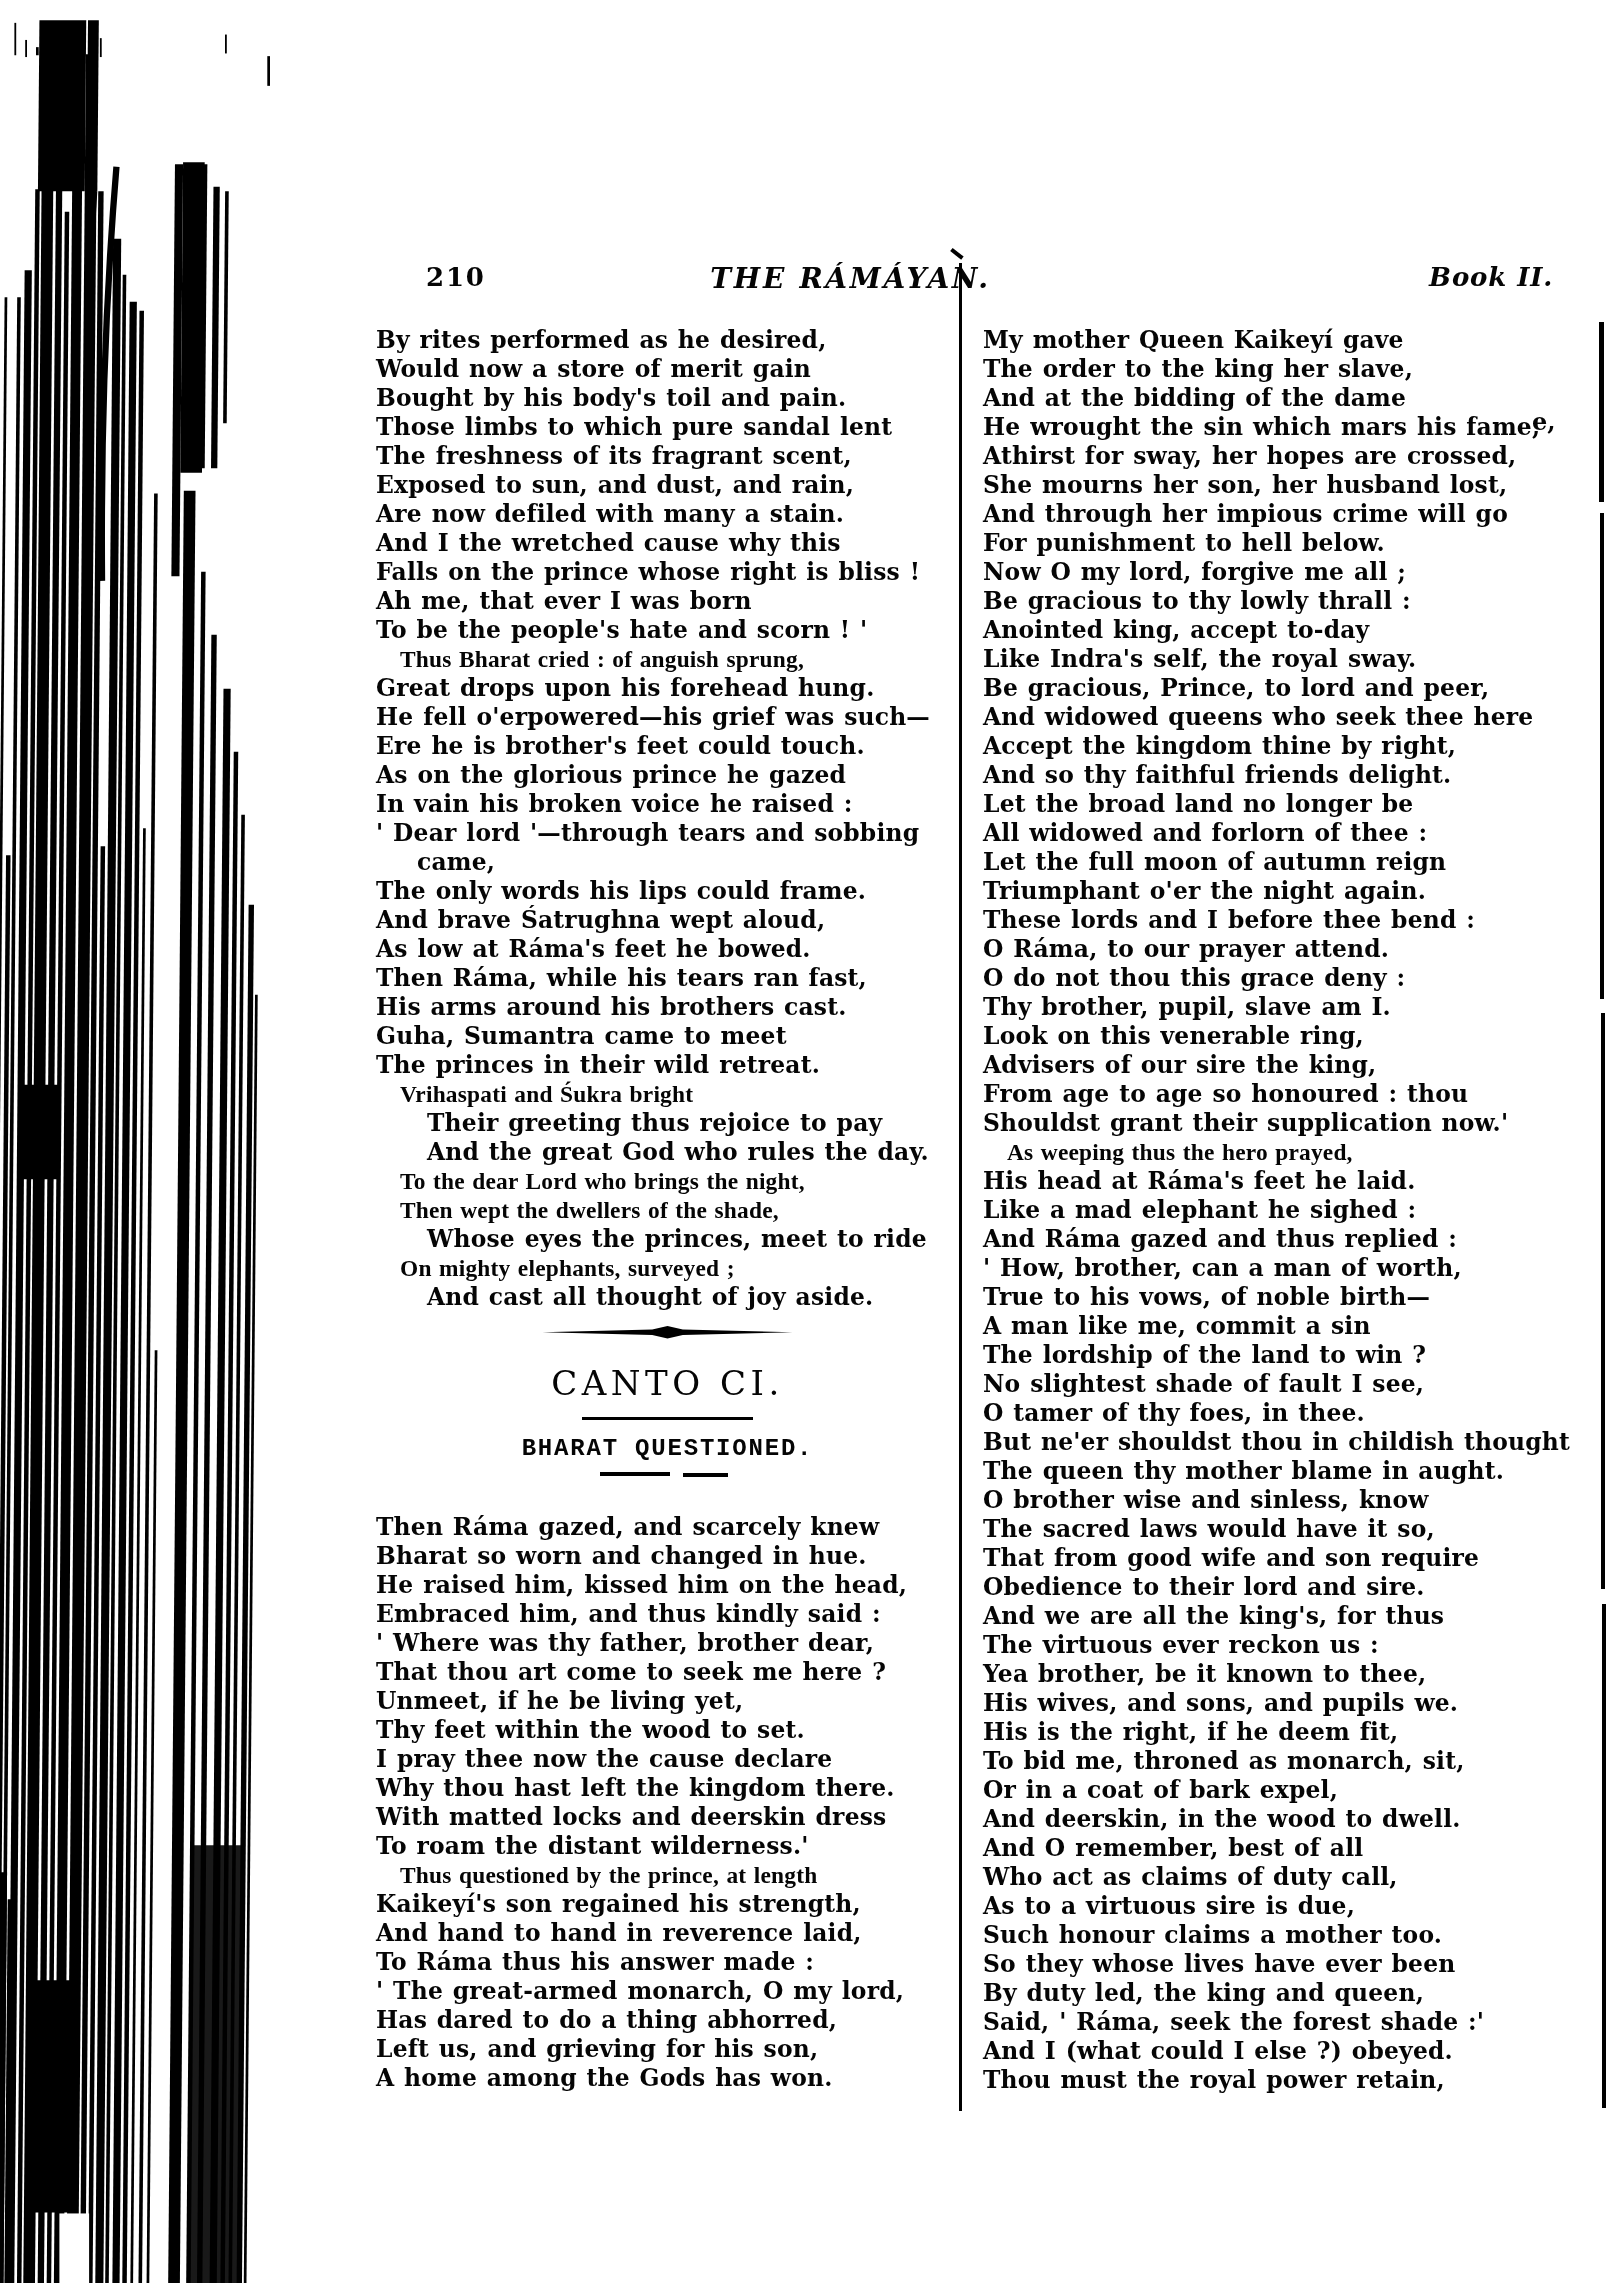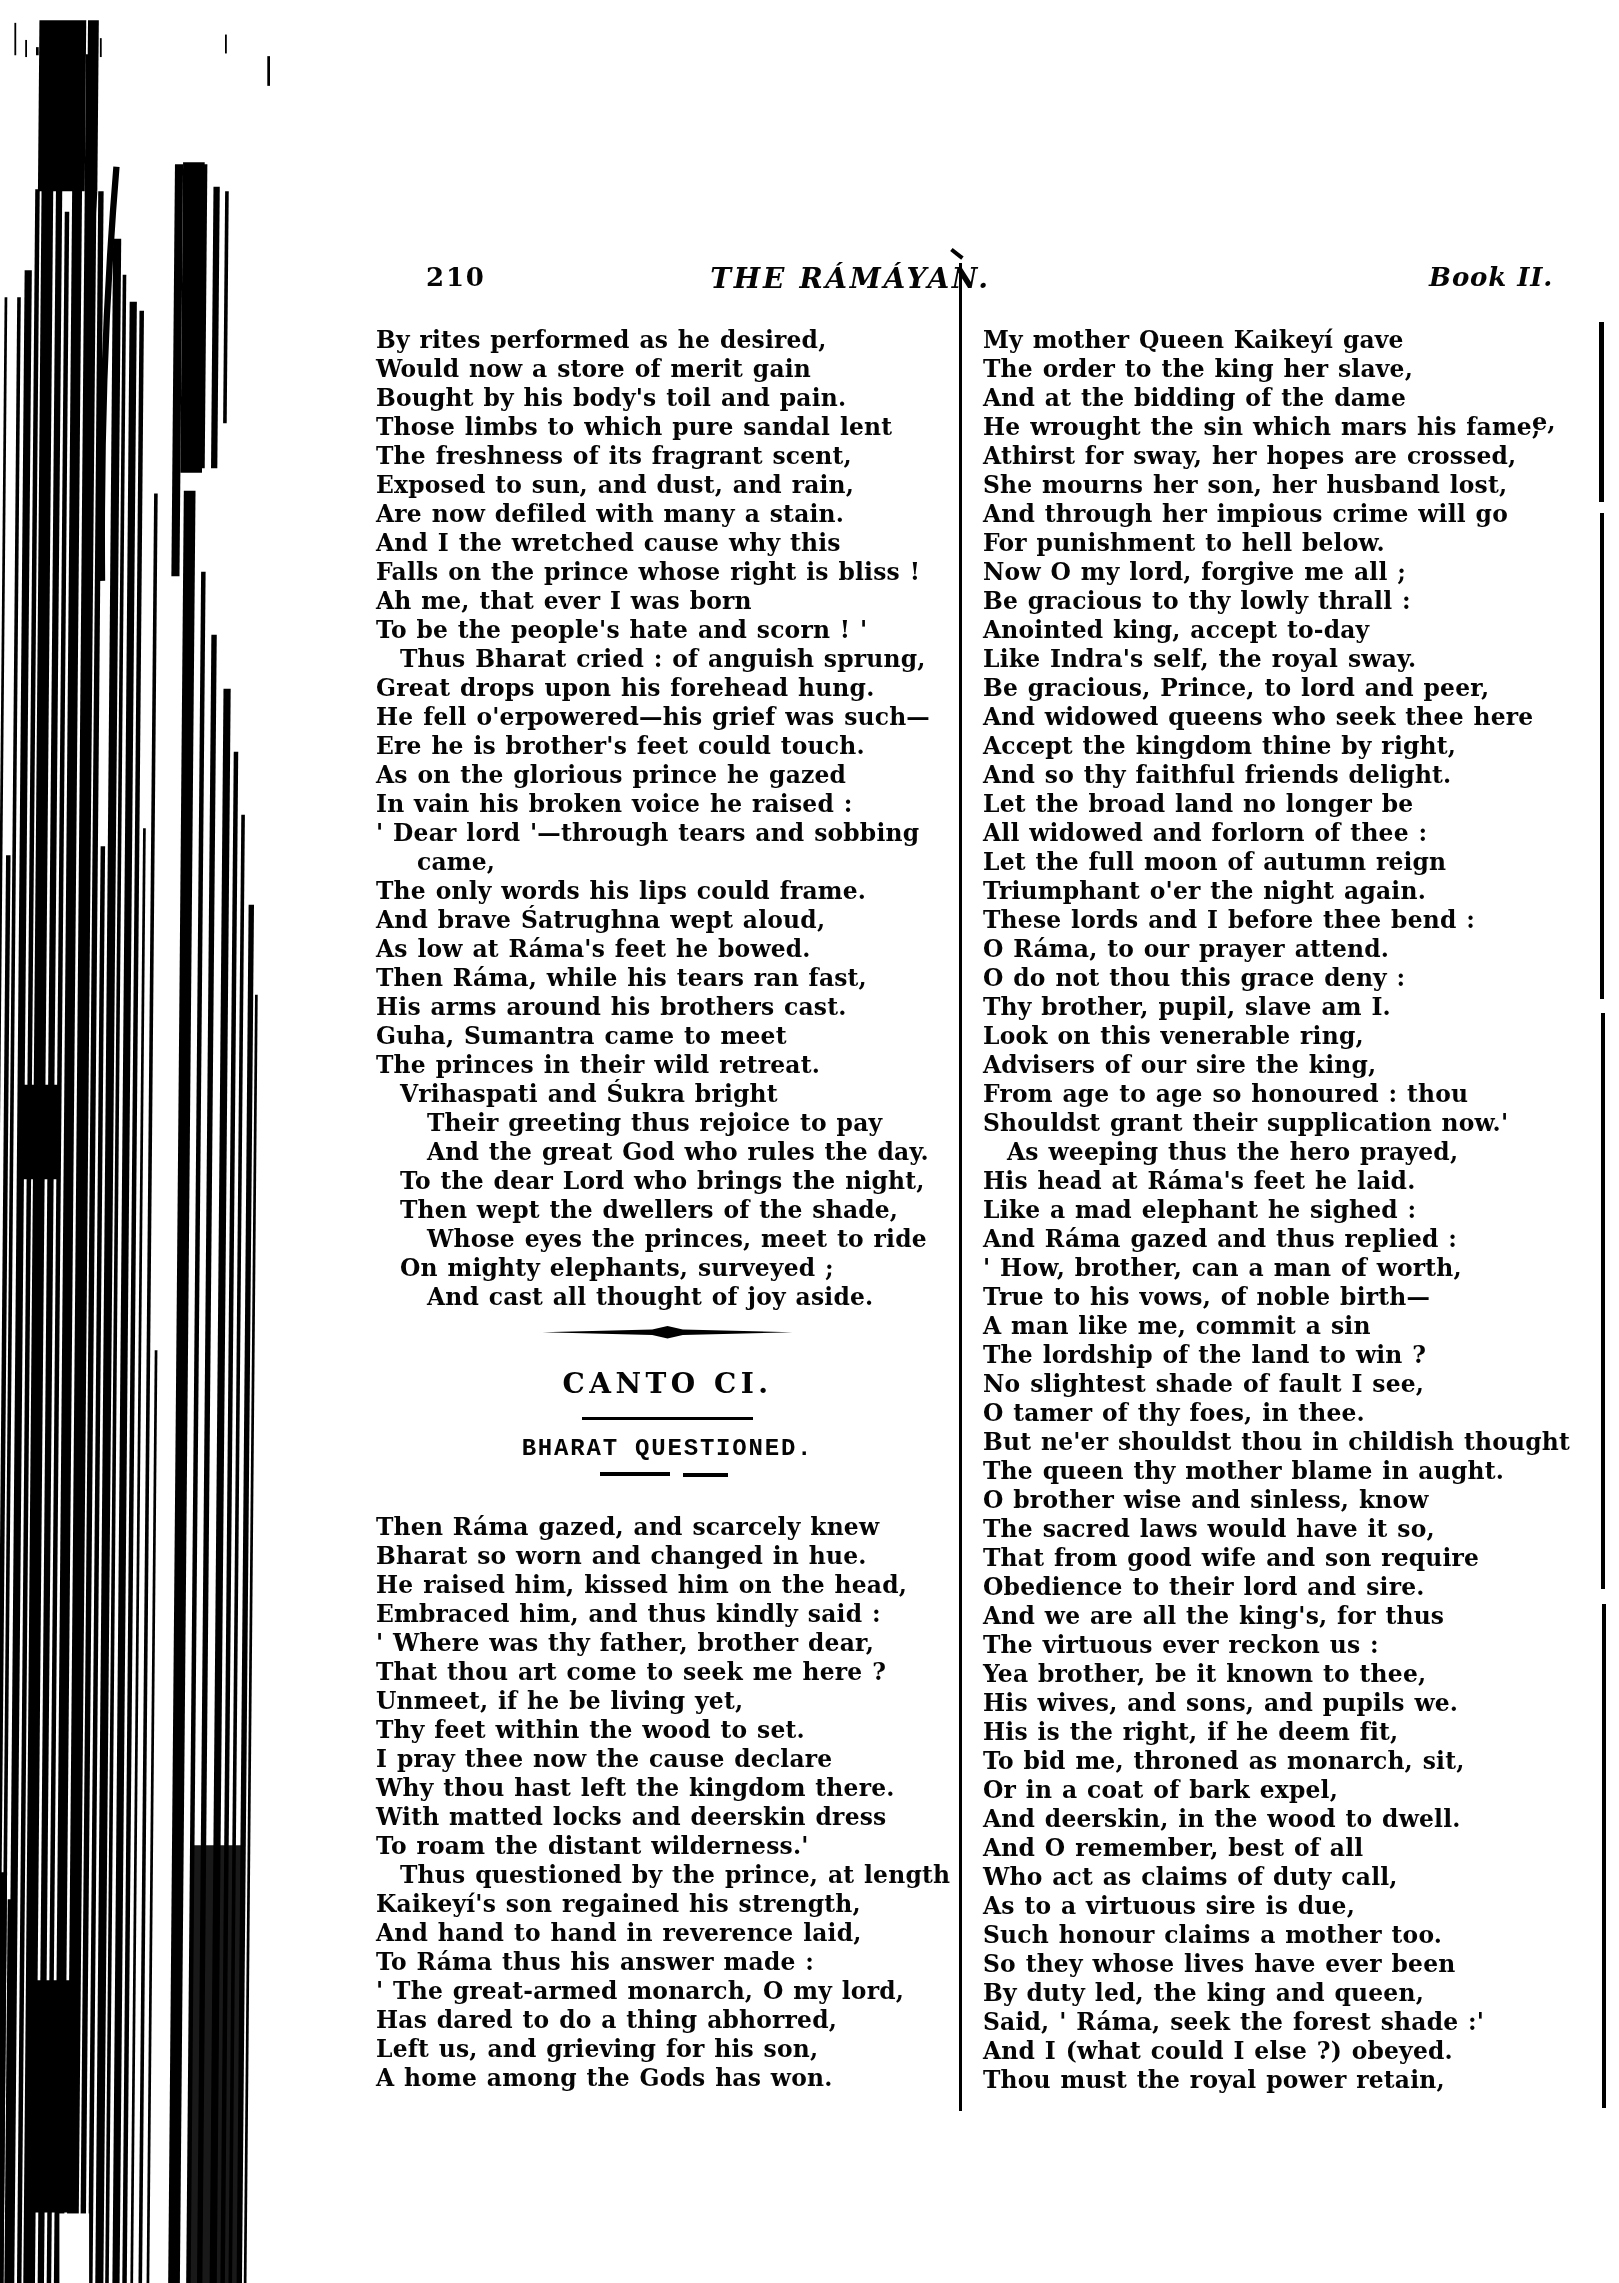--- a/index.html
+++ b/index.html
@@ -19,30 +19,30 @@
     font-size:28px;font-weight:bold;font-style:italic;letter-spacing:2.7px;
     transform:translateX(41px);
   }
   .book-label{position:absolute;left:1429px;top:0;font-size:26px;font-weight:bold;font-style:italic;letter-spacing:0.9px;}
   
   .col{position:absolute;top:326px;font-size:23.4px;font-weight:bold;line-height:29px;}
   .col-left{left:376px;width:583px;}
   .col-right{left:983px;width:621px;}
   .line{white-space:pre;height:29px;letter-spacing:0.2px;word-spacing:1.4px;}
   .ind0{padding-left:0;}
-  .ind1{padding-left:24px;}
+  .ind1{padding-left:24px;font-family:Liberation Serif, serif;}
   .ind2{padding-left:51px;}
   .ind3{padding-left:41px;}
   
   .divider{position:absolute;left:959px;top:263px;width:2.7px;height:1848px;background:#000;}
   .divider-hook{position:absolute;left:950px;top:252px;width:14.4px;height:3.6px;background:#000;transform:rotate(38deg);}
   
   .canto-break{text-align:center;}
   .rule-diamond{margin:12.6px auto 0 auto;}
-  .canto-title{margin-top:21.6px;font-size:28px;font-weight:bold;letter-spacing:4.5px;line-height:31px;text-align:center;}
+  .canto-title{margin-top:21.6px;font-size:34px;font-weight:normal;letter-spacing:4.5px;line-height:31px;text-align:center;}
   .rule-plain{width:171px;height:3.6px;background:#000;margin:18px auto 0 auto;}
   .canto-subtitle{margin-top:14.4px;font-size:24px;font-weight:bold;letter-spacing:1.8px;line-height:27px;font-family:Liberation Mono, monospace;}
   .rule-dashes{margin:10.8px auto 0 auto;width:135px;height:4.5px;position:relative;}
   .rule-dashes .d1{position:absolute;left:0;top:0;width:70px;height:3.6px;background:#000;}
   .rule-dashes .d2{position:absolute;left:83px;top:0.9px;width:45px;height:3.6px;background:#000;}
   .poem-part2{margin-top:36px;}
   
   .scan-art{position:absolute;left:0;top:0;}
   .right-edge{position:absolute;background:#000;}
   .stray-type{position:absolute;left:1532px;top:407px;font-size:24px;font-weight:bold;}

